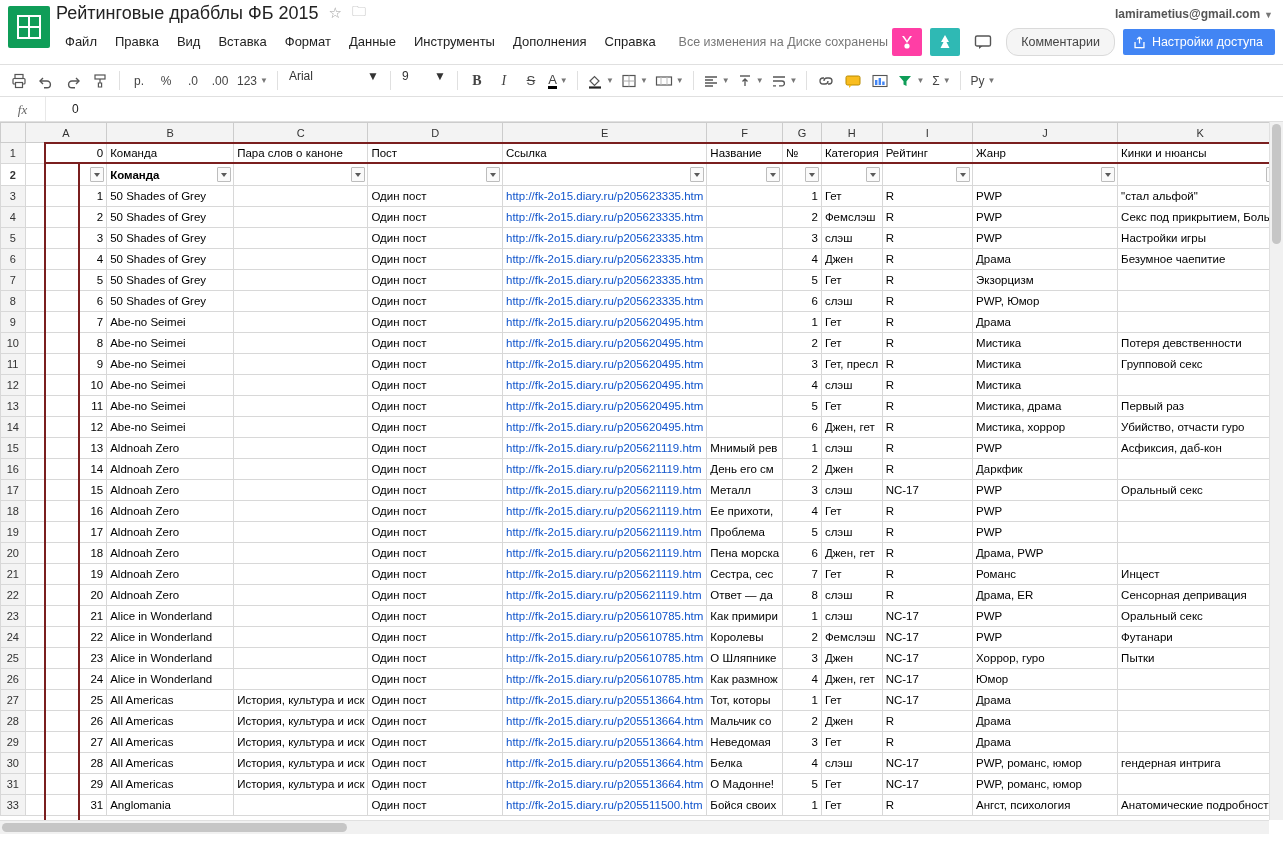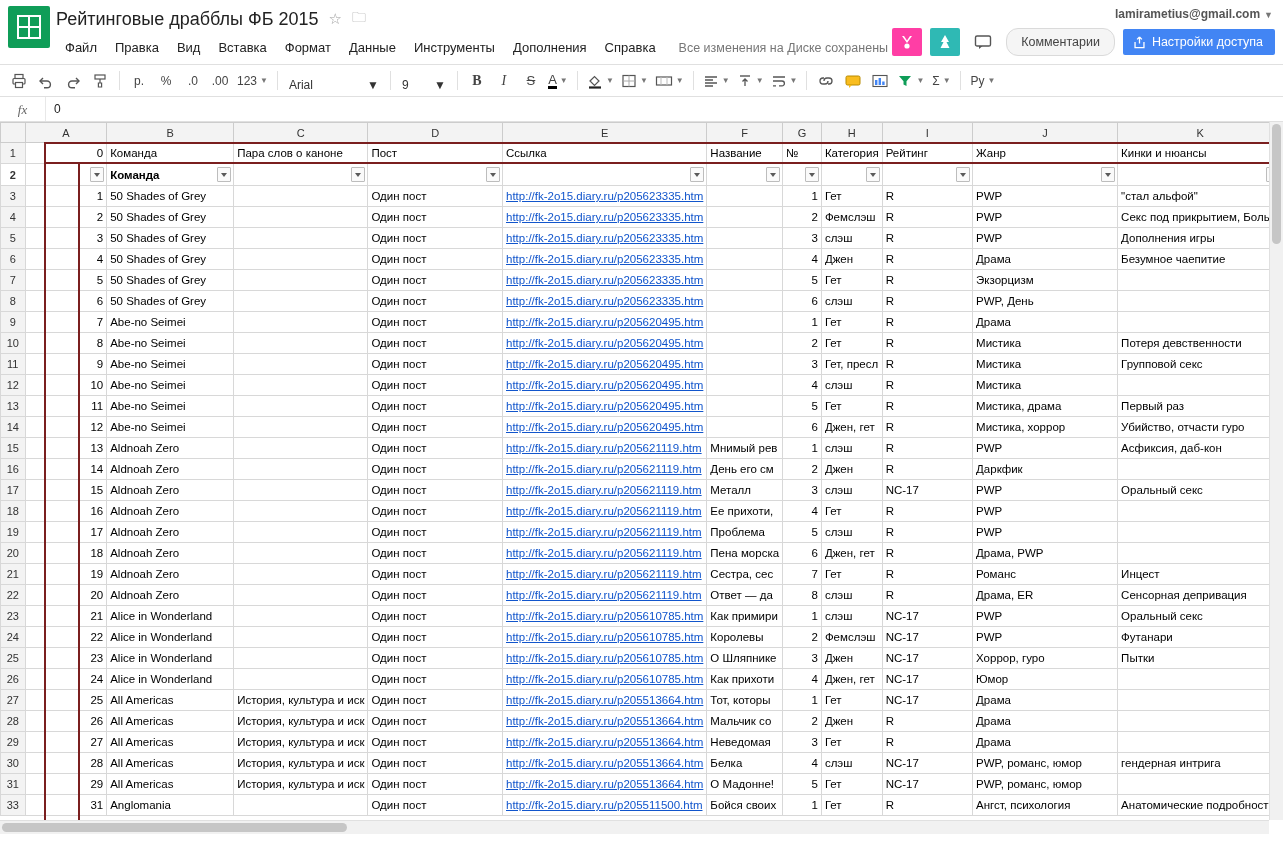--- a/index.html
+++ b/index.html
@@ -34,21 +34,21 @@
     left: 9px; top: 9px;
     width: 24px; height: 24px;
     border: 2px solid #fff;
   }
   .app-logo .grid:before, .app-logo .grid:after {
     content: ""; position: absolute; background: #fff;
   }
   .app-logo .grid:before { left: 0; right: 0; top: 9px; height: 2px; }
   .app-logo .grid:after { top: 0; bottom: 0; left: 9px; width: 2px; }
 
-  .title-area { flex: 1; padding-top: 6px; }
+  .title-area { flex: 1; }
   .doc-title-row { display: flex; align-items: center; gap: 10px; height: 26px; }
   .doc-title {
     font-size: 18px; color: #222; line-height: 22px;
     white-space: nowrap;
   }
   .star-icon, .folder-icon { color: #9e9e9e; font-size: 15px; cursor: pointer; }
   .folder-icon { font-size: 14px; }
 
   .menubar { display: flex; gap: 0; margin-top: 5px; align-items: center; }
   .menu-item {
@@ -99,37 +99,38 @@
   }
   .tb {
     height: 25px; min-width: 26px;
     display: flex; align-items: center; justify-content: center;
     font-size: 12px; color: #444; cursor: pointer;
     border-radius: 2px; padding: 0 3px;
   }
   .tb .caret { font-size: 8px; color: #777; margin-left: 3px; }
   .tb-sep { width: 1px; height: 19px; background: #e0e0e0; margin: 0 5px; }
   .tb-select {
-    height: 25px; display: flex; align-items: flex-end;
+    height: 25px; display: flex; align-items: flex-start;
     justify-content: space-between;
     border: 1px solid transparent; font-size: 12px; color: #333;
     padding: 0 4px; cursor: pointer;
   }
   .font-select { width: 100px; }
   .size-select { width: 54px; }
   .tb b { font-weight: bold; font-family: "Liberation Serif", serif; font-size: 14px; }
   .tb i { font-family: "Liberation Serif", serif; font-size: 14px; }
   .tb .strike { text-decoration: line-through; font-size: 13px; }
   .tb .underlineA { font-size: 13px; border-bottom: 3px solid #000; line-height: 13px; }
 
   
   .formula-bar {
     height: 25px; display: flex; align-items: center;
     border-bottom: 1px solid #e0e0e0;
     background: #fff;
+    gap: 18px;
   }
   .fx-label {
     width: 46px; text-align: center; font-style: italic;
     font-family: "Liberation Serif", serif;
     font-size: 13px; color: #666;
     border-right: 1px solid #e8e8e8;
     height: 100%; line-height: 25px;
   }
   .formula-input {
     flex: 1; font-size: 12px; color: #222;
@@ -167,21 +168,21 @@
     font-size: 11px;
     height: 20px;
     border-color: #ccc;
   }
   th.corner { width: 32px; background: #f3f3f3; }
   td.rowhdr, th.rowhdr {
     background: #f3f3f3; text-align: center;
     color: #333; font-size: 11px; width: 32px;
     border-color: #ccc;
   }
-  .link { color: #1155cc; text-decoration: underline; }
+  .link { color: #1155cc; }
   .num { text-align: right; }
 
   
   tr.filter-row td {
     background: #fff;
     font-weight: bold;
     position: relative;
     height: 22px;
   }
   .fbtn {
@@ -552,21 +553,21 @@
           <td class="num">3</td>
           <td>50 Shades of Grey</td>
           <td></td>
           <td>Один пост</td>
           <td><span class="link">http://fk-2o15.diary.ru/p205623335.htm</span></td>
           <td></td>
           <td class="num">3</td>
           <td>слэш</td>
           <td>R</td>
           <td>PWP</td>
-          <td>Дополнения игры</td>
+          <td>Настройки игры</td>
         </tr>
         <tr>
           <td class="rowhdr">6</td>
           <td class="num">4</td>
           <td>50 Shades of Grey</td>
           <td></td>
           <td>Один пост</td>
           <td><span class="link">http://fk-2o15.diary.ru/p205623335.htm</span></td>
           <td></td>
           <td class="num">4</td>
@@ -593,21 +594,21 @@
           <td class="rowhdr">8</td>
           <td class="num">6</td>
           <td>50 Shades of Grey</td>
           <td></td>
           <td>Один пост</td>
           <td><span class="link">http://fk-2o15.diary.ru/p205623335.htm</span></td>
           <td></td>
           <td class="num">6</td>
           <td>слэш</td>
           <td>R</td>
-          <td>PWP, День</td>
+          <td>PWP, Юмор</td>
           <td></td>
         </tr>
         <tr>
           <td class="rowhdr">9</td>
           <td class="num">7</td>
           <td>Abe-no Seimei</td>
           <td></td>
           <td>Один пост</td>
           <td><span class="link">http://fk-2o15.diary.ru/p205620495.htm</span></td>
           <td></td>
@@ -841,21 +842,21 @@
           <td>Хоррор, гуро</td>
           <td>Пытки</td>
         </tr>
         <tr>
           <td class="rowhdr">26</td>
           <td class="num">24</td>
           <td>Alice in Wonderland</td>
           <td></td>
           <td>Один пост</td>
           <td><span class="link">http://fk-2o15.diary.ru/p205610785.htm</span></td>
-          <td>Как прихоти</td>
+          <td>Как размнож</td>
           <td class="num">4</td>
           <td>Джен, гет</td>
           <td>NC-17</td>
           <td>Юмор</td>
           <td></td>
         </tr>
         <tr>
           <td class="rowhdr">27</td>
           <td class="num">25</td>
           <td>All Americas</td>

